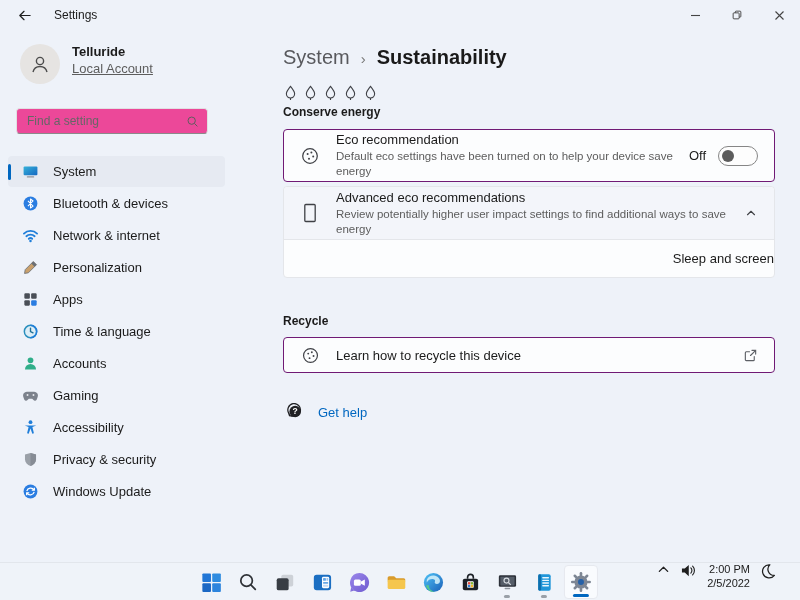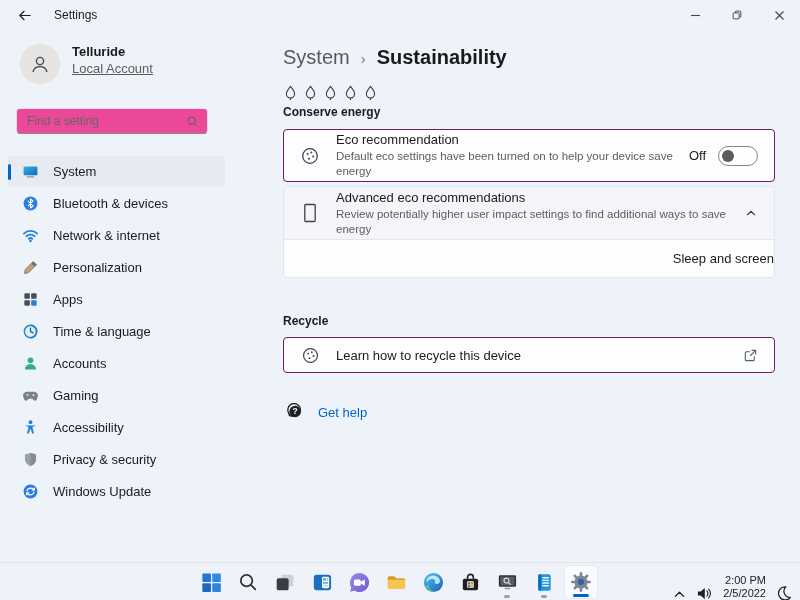--- a/index.html
+++ b/index.html
@@ -67,21 +67,21 @@
   .gethelp { display:flex; align-items:center; margin-top:30px; margin-left:3px; gap:14px; }
   .gethelp .lbl { font-size:13px; color:#0067c0; }
 
   
   .taskbar { position:absolute; left:0; bottom:0; width:800px; height:38px; background:#eff3f9; border-top:1px solid rgba(0,0,0,0.05); display:flex; align-items:center; }
   .tb-center { position:absolute; left:50%; transform:translateX(-51%); top:2px; display:flex; gap:3px; }
   .tb-btn { width:34px; height:34px; border-radius:4px; display:flex; align-items:center; justify-content:center; position:relative; }
   .tb-btn.active { background:#f9fbfe; border:1px solid #e6e9ef; }
   .run-dot { position:absolute; bottom:1px; left:50%; transform:translateX(-50%); width:6px; height:3px; border-radius:2px; background:#9aa0a8; }
   .run-dot.wide { width:16px; background:#0067c0; }
-  .tray { position:absolute; right:8px; top:0; height:38px; display:flex; align-items:flex-end; gap:10px; }
+  .tray { position:absolute; right:24px; top:0; height:38px; display:flex; align-items:flex-start; gap:10px; }
   .tray-clock { text-align:right; font-size:11px; line-height:1.25; color:#1b1b1b; }
   .tray-ico { display:flex; align-items:center; }
 </style>
 </head>
 <body>
 
 <div class="screen">
 
   <div class="titlebar">
     <div class="back-btn">

